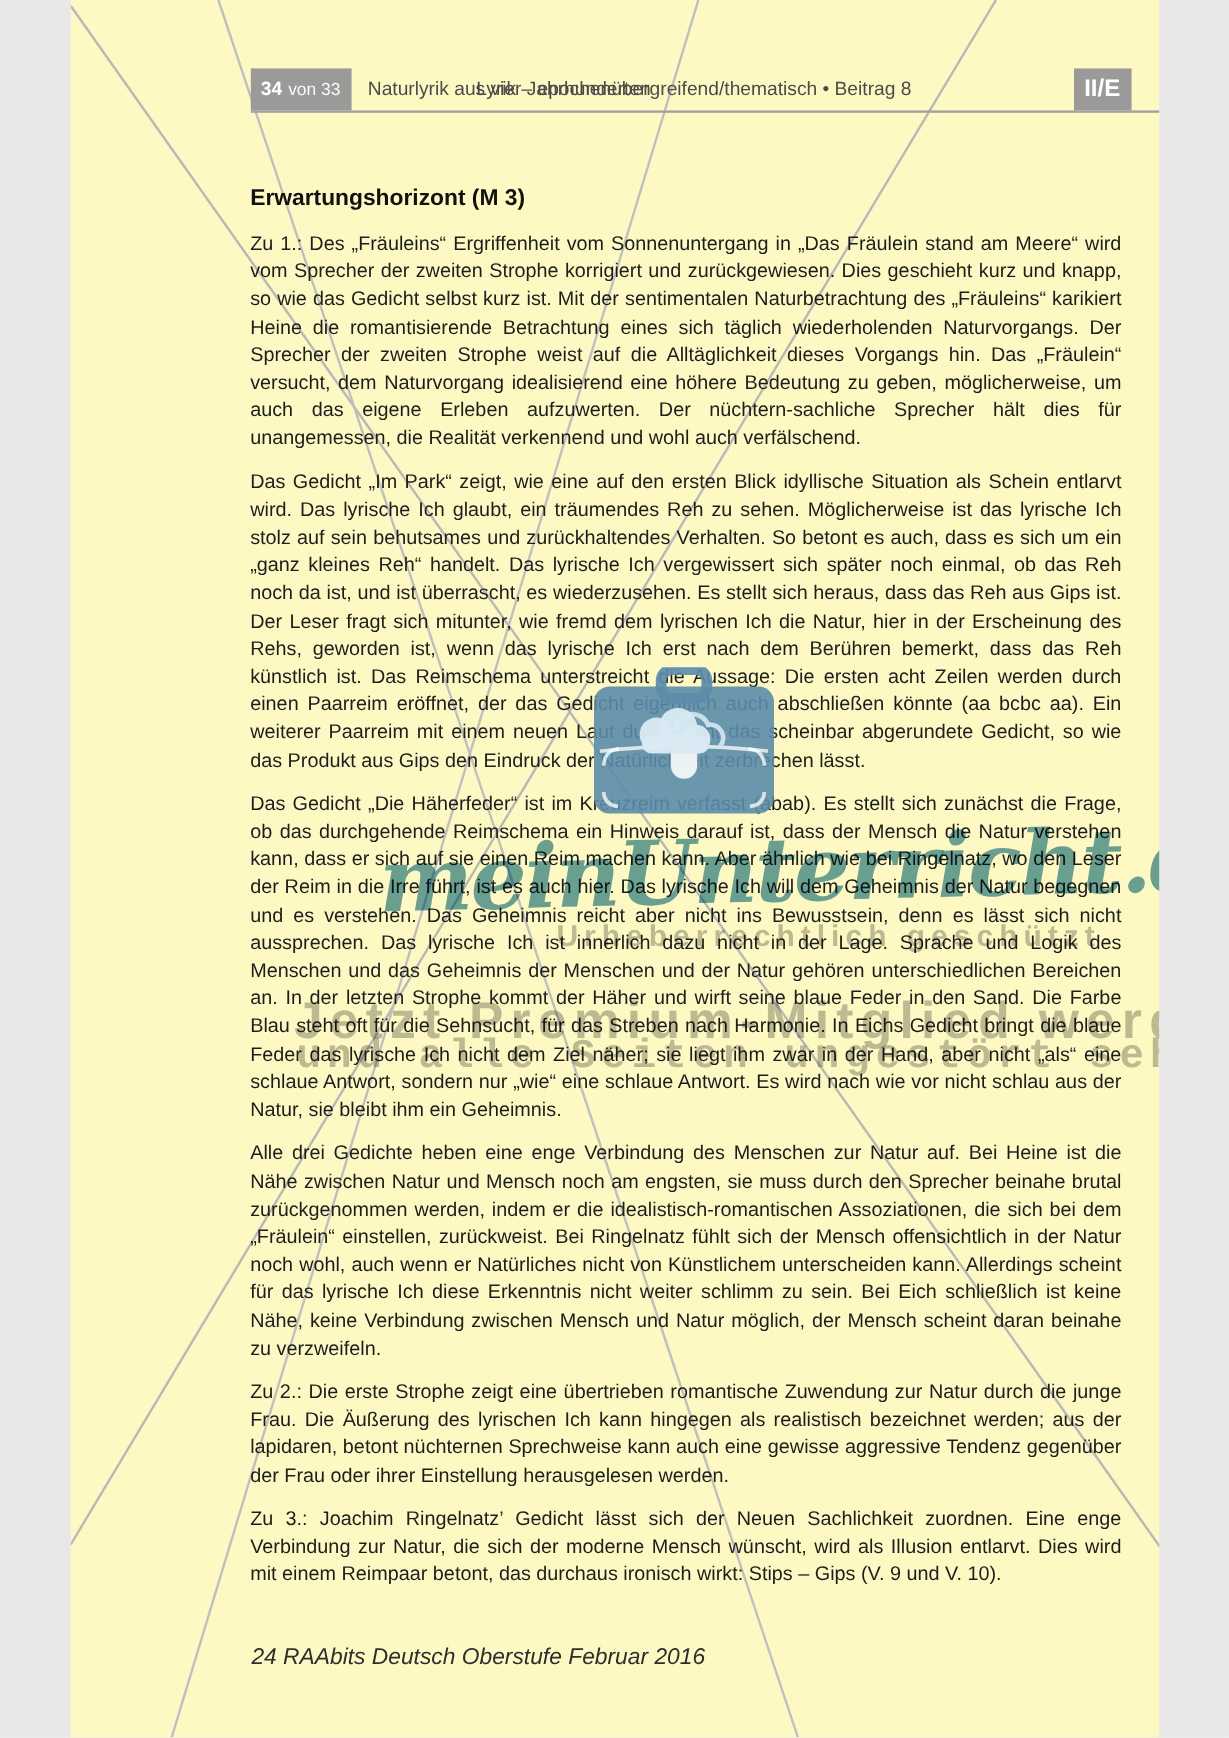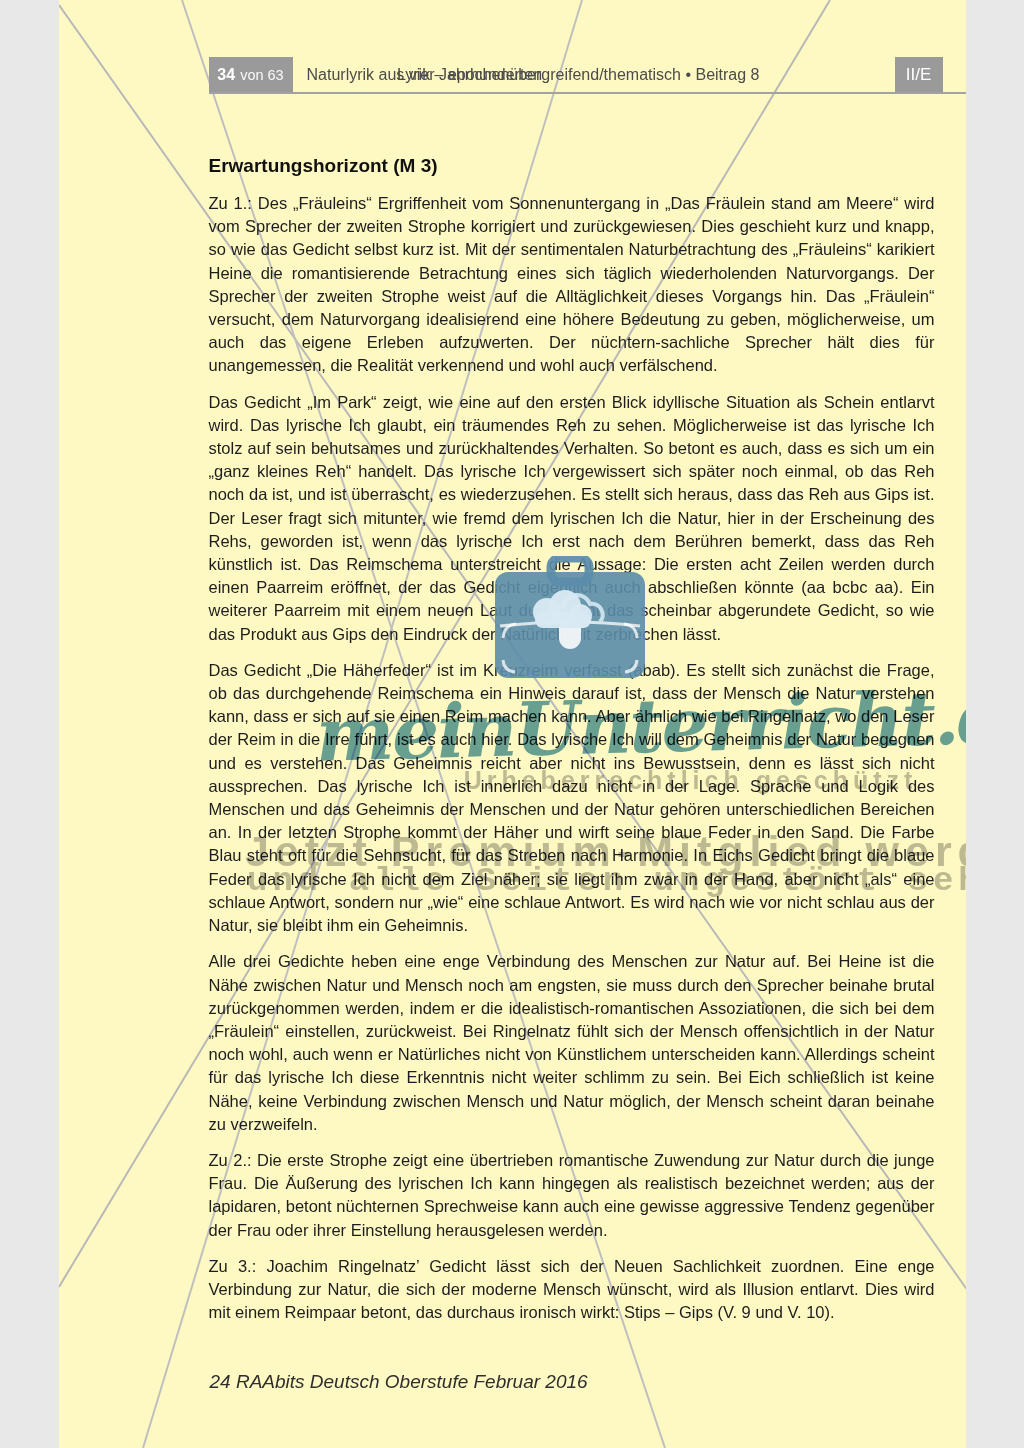--- a/index.html
+++ b/index.html
@@ -16,21 +16,21 @@
     color:#fff;display:flex;align-items:center;justify-content:center;gap:5px;z-index:2;
   }
   .pagebox .num{font-weight:bold;font-size:16px;}
   .pagebox .suffix{font-size:14.5px;opacity:.95;}
   .hdr-series{position:absolute;left:248px;top:57px;height:35px;display:flex;align-items:center;
     font-size:16px;color:#4b4b4b;z-index:2;}
   .hdr-topic{position:absolute;right:206px;top:57px;height:35px;display:flex;align-items:center;
     font-size:16px;color:#4b4b4b;z-index:2;}
   .badgebox{
     position:absolute;left:836px;top:57px;width:48px;height:35px;background:#9a9a9a;color:#fff;
-    display:flex;align-items:center;justify-content:center;font-weight:normal;font-size:17px;z-index:2;
+    display:flex;align-items:center;justify-content:center;font-weight:bold;font-size:20px;z-index:2;
   }
   
   .content{position:absolute;left:150px;top:155px;width:726px;z-index:1;}
   .doc-title{margin:0 0 15px 0;font-size:19px;font-weight:bold;color:#111;}
   .content p{
     margin:0 0 13px 0;font-size:16.5px;line-height:23.2px;color:#1d1d1d;
     text-align:justify;
   }
   .b{font-weight:normal;}
   
@@ -62,21 +62,21 @@
   <svg class="diag" width="1024" height="1448" viewBox="0 0 1024 1448">
     <line x1="0" y1="5" x2="1020" y2="1448" stroke="#b8b8b8" stroke-width="2"></line>
     <line x1="771" y1="0" x2="0" y2="1287" stroke="#b8b8b8" stroke-width="2"></line>
     <line x1="123" y1="0" x2="606" y2="1448" stroke="#bfbfbf" stroke-width="2"></line>
     <line x1="523" y1="0" x2="84" y2="1448" stroke="#bfbfbf" stroke-width="2"></line>
   </svg>
 
   <div class="hdr-underline"></div>
   <div class="pagebox">
     <span class="num">34</span>
-    <span class="suffix">von 63</span>
+    <span class="suffix">von 33</span>
   </div>
   <div class="hdr-series">Naturlyrik aus vier Jahrhunderten</div>
   <div class="hdr-topic">Lyrik – epochenübergreifend/thematisch • Beitrag 8</div>
   <div class="badgebox">II/E</div>
 
   <div class="content">
     <h1 class="doc-title">Erwartungshorizont (M 3)</h1>
 
     <p><span>Zu 1.: Des „Fräuleins“ Ergriffenheit vom Sonnenuntergang in „</span><span class="b">Das Fräulein stand am Meere</span><span>“ wird vom Sprecher der zweiten Strophe korrigiert und zurückgewiesen. Dies geschieht kurz und knapp, so wie das Gedicht selbst kurz ist. Mit der sentimentalen Naturbetrachtung des „Fräuleins“ karikiert Heine die romantisierende Betrachtung eines sich täglich wiederholenden Naturvorgangs. Der Sprecher der zweiten Strophe weist auf die Alltäglichkeit dieses Vorgangs hin. Das „Fräulein“ versucht, dem Naturvorgang idealisierend eine höhere Bedeutung zu geben, möglicherweise, um auch das eigene Erleben aufzuwerten. Der nüchtern-sachliche Sprecher hält dies für unangemessen, die Realität verkennend und wohl auch verfälschend.</span></p>
 

